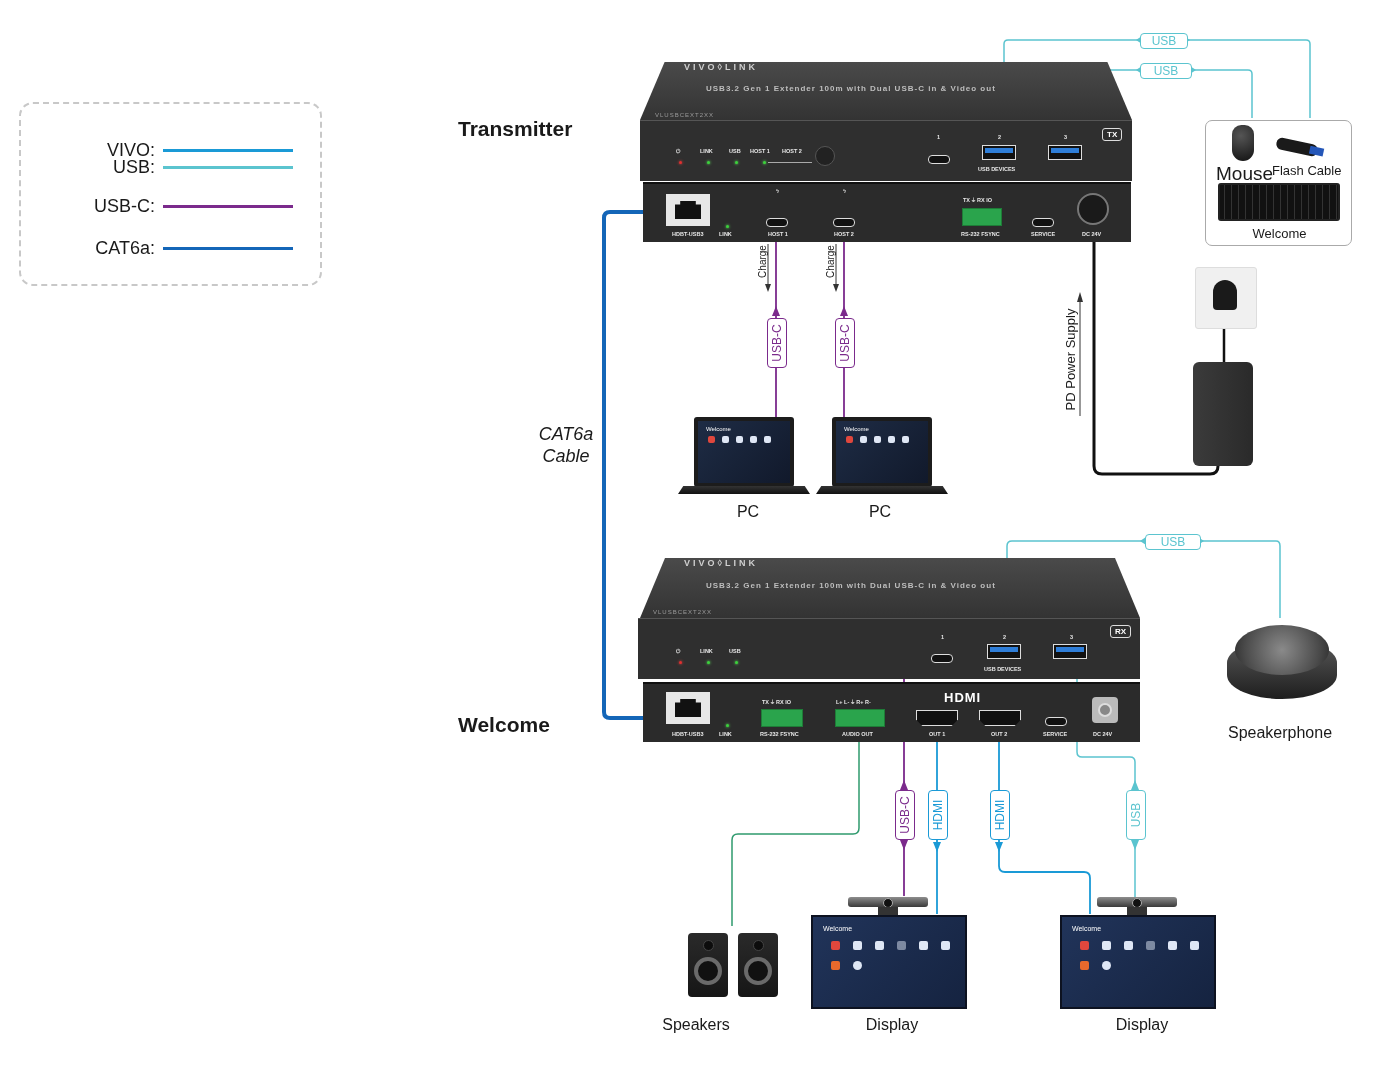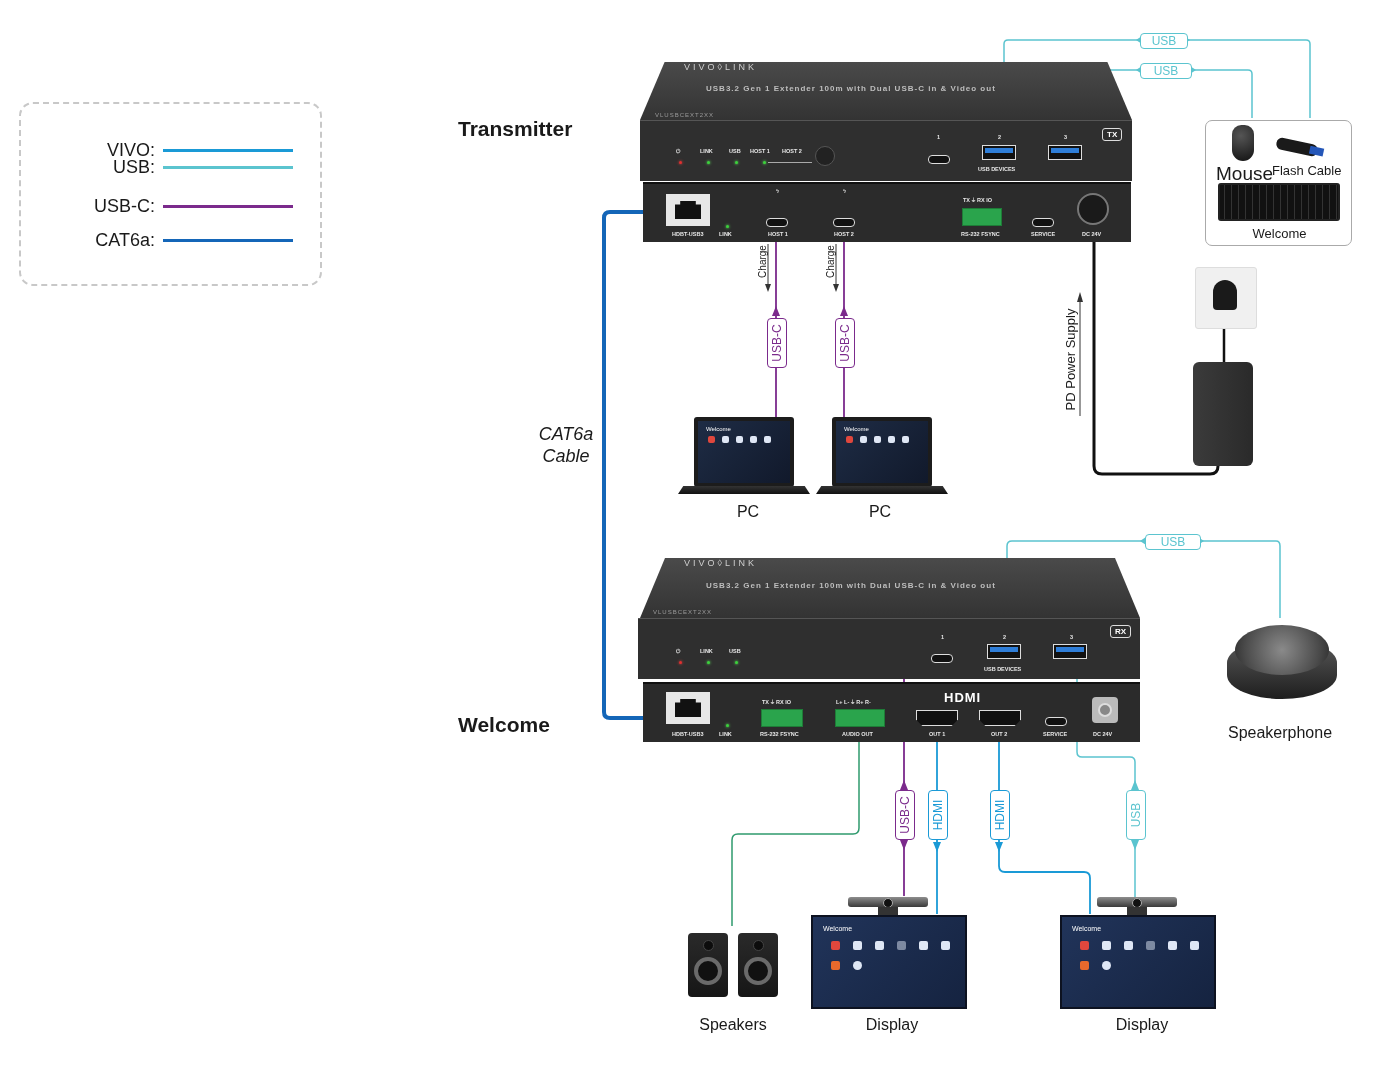--- a/index.html
+++ b/index.html
@@ -10,21 +10,21 @@
   .legend-row{position:absolute;left:0;width:270px;height:20px;}
   .legend-label{position:absolute;right:136px;top:0;font-size:18px;line-height:20px;text-align:right;white-space:nowrap;}
   .legend-line{position:absolute;left:142px;top:9px;width:130px;height:3px;}
   .section-title{position:absolute;font-size:21px;font-weight:bold;}
   .cable-label{position:absolute;font-size:18px;font-style:italic;text-align:center;line-height:22px;}
   .dev-label{position:absolute;font-size:16px;text-align:center;white-space:nowrap;}
   
   .top-face{position:absolute;background:linear-gradient(#4a4a4a,#333);clip-path:polygon(5% 0,95% 0,100% 100%,0 100%);}
   .front-face{position:absolute;background:#2f2f2f;border-top:1px solid #555;}
   .rear-face{position:absolute;background:#2b2b2b;border-top:2px solid #111;}
-  .brand{position:absolute;color:#cfcfcf;font-size:9px;letter-spacing:3px;font-weight:normal;}
+  .brand{position:absolute;color:#cfcfcf;font-size:9px;letter-spacing:3px;font-weight:bold;}
   .subtitle{position:absolute;color:#bdbdbd;font-size:8px;letter-spacing:1px;font-weight:bold;white-space:nowrap;}
   .model{position:absolute;color:#9a9a9a;font-size:6px;letter-spacing:1px;}
   .tag{position:absolute;border:1px solid #ddd;border-radius:3px;color:#fff;font-size:8px;font-weight:bold;padding:0 4px;line-height:11px;}
   .tiny{position:absolute;color:#e8e8e8;font-size:5.5px;font-weight:bold;white-space:nowrap;text-align:center;}
   .led{position:absolute;width:3px;height:3px;border-radius:50%;}
   .led.red{background:#e03030;box-shadow:0 0 3px #f44;}
   .led.green{background:#3bd23b;box-shadow:0 0 3px #6f6;}
   .usbc{position:absolute;width:20px;height:7px;border:1.5px solid #ddd;border-radius:4px;background:#111;}
   .usba{position:absolute;width:34px;height:15px;border:1.5px solid #ddd;background:#111;box-sizing:border-box;}
   .usba::after{content:"";position:absolute;left:2px;top:2px;right:2px;height:5px;background:#2f7ed8;}
@@ -70,21 +70,21 @@
     <span class="legend-line" style="background:#1a9ad6"></span>
   </div>
   <div class="legend-row" style="top:53px">
     <span class="legend-label">USB:</span>
     <span class="legend-line" style="background:#5bc4cf"></span>
   </div>
   <div class="legend-row" style="top:92px">
     <span class="legend-label">USB-C:</span>
     <span class="legend-line" style="background:#7b2a8c"></span>
   </div>
-  <div class="legend-row" style="top:126px">
+  <div class="legend-row" style="top:134px">
     <span class="legend-label">CAT6a:</span>
     <span class="legend-line" style="background:#1466b8"></span>
   </div>
 </div>
 
 <div class="section-title" style="left:458px;top:117px">Transmitter</div>
 <div class="section-title" style="left:458px;top:713px">Welcome</div>
 <div class="cable-label" style="left:526px;top:423px;width:80px">
   <div>CAT6a</div>
   <div>Cable</div>
@@ -299,21 +299,21 @@
 <div class="dev-label" style="left:1220px;top:724px;width:120px">Speakerphone</div>
 
 <div class="speaker" style="left:688px;top:933px">
     <div class="tweeter"></div>
     <div class="woofer"></div>
   </div>
 <div class="speaker" style="left:738px;top:933px">
     <div class="tweeter"></div>
     <div class="woofer"></div>
   </div>
-<div class="dev-label" style="left:683px;top:1016px;width:100px">Speakers</div>
+<div class="dev-label" style="left:646px;top:1016px;width:100px">Speakers</div>
 
 <div>
   <div class="camera-bar" style="left:848px;top:897px;width:80px"></div>
   <div class="camera-lens" style="left:883px;top:898px"></div>
   <div class="abs" style="left:878px;top:907px;width:20px;height:8px;background:#333"></div>
   <div class="display-screen" style="left:811px;top:915px;width:152px;height:90px">
     <div class="welcome" style="left:10px;top:8px;font-size:7px">Welcome</div>
     <div class="app red" style="left:18px;top:24px;width:9px;height:9px"></div>
     <div class="app" style="left:40px;top:24px;width:9px;height:9px"></div>
     <div class="app" style="left:62px;top:24px;width:9px;height:9px"></div>

